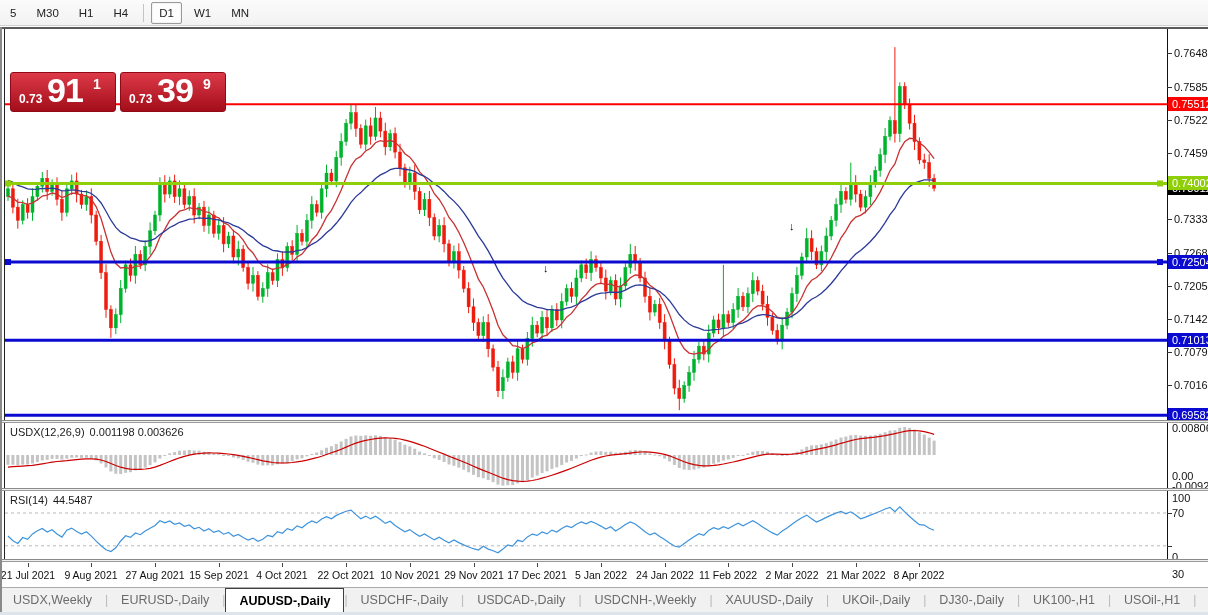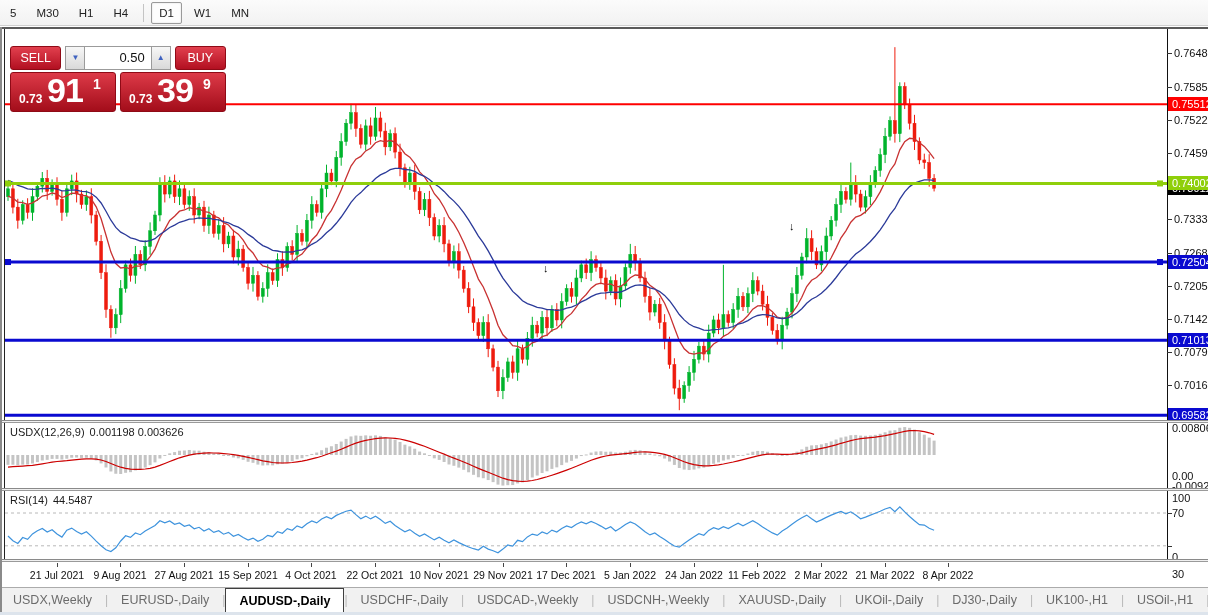--- a/index.html
+++ b/index.html
@@ -35,21 +35,21 @@
   .ind-label .val { margin-left:5px; }
 
   
   .axis-tick-label { position:absolute; left:1174px; font-size:11px; color:#111; z-index:8; white-space:nowrap; }
   .axis-tick-mark { position:absolute; left:1167px; width:5px; height:1px; background:#333; z-index:8; }
   .price-badge { position:absolute; left:1168px; width:40px; height:14px; font-size:11px; line-height:14px;
     padding-left:4px; color:#fff; z-index:9; white-space:nowrap; }
   .macd-tick, .rsi-tick { position:absolute; left:1172px; font-size:11px; color:#111; z-index:8; }
 
   
-  #date-axis { position:absolute; left:0; top:563px; width:1096px; height:24px; z-index:8;margin-left:29px; }
+  #date-axis { position:absolute; left:0; top:563px; width:1096px; height:24px; z-index:8; }
   .date-label { position:absolute; top:6px; font-size:10.5px; color:#111; transform:translateX(-50%); white-space:nowrap; }
   .date-tick { position:absolute; top:0; width:1px; height:4px; background:#444; }
 
   
   #trade-widget { position:absolute; left:10px; top:46px; width:216px; height:66px; z-index:22; }
   #tw-top { position:absolute; left:0; top:0; width:216px; height:24px; display:flex; }
   .tw-btn { height:24px; border-radius:3px; background:linear-gradient(#e2404e,#b21021);
     border:1px solid #8f0a16; color:#fff; font-size:12.5px; text-align:center; line-height:22px; }
   #tw-sell-btn { width:52px; }
   #tw-buy-btn { width:52px; }
@@ -1087,27 +1087,20 @@
 
 
   <div class="ind-label" style="left:10px; top:426px">
     <span>USDX(12,26,9)</span><span class="val">0.001198 0.003626</span>
   </div>
   <div class="ind-label" style="left:10px; top:494px">
     <span>RSI(14)</span><span class="val">44.5487</span>
   </div>
 
   <div id="trade-widget">
-    <div id="tw-top">
-      <div id="tw-sell-btn" class="tw-btn">SELL</div>
-      <div class="tw-spin" style="margin-left:4px">▼</div>
-      <div id="tw-vol-box">0.50</div>
-      <div class="tw-spin" style="margin-right:4px">▲</div>
-      <div id="tw-buy-btn" class="tw-btn">BUY</div>
-    </div>
     <div id="tw-prices">
       <div class="tw-price">
         <span class="pfx">0.73</span>
         <span class="big">91</span>
         <span class="sup">1</span>
       </div>
       <div class="tw-price">
         <span class="pfx">0.73</span>
         <span class="big">39</span>
         <span class="sup">9</span>
@@ -1187,21 +1180,21 @@
 
   <div id="tab-bar">
       <div class="tab">USDX,Weekly</div>
       <div class="tab-sep">|</div>
       <div class="tab">EURUSD-,Daily</div>
       <div class="tab-sep">|</div>
       <div class="tab active">AUDUSD-,Daily</div>
       <div class="tab-sep">|</div>
       <div class="tab">USDCHF-,Daily</div>
       <div class="tab-sep">|</div>
-      <div class="tab">USDCAD-,Weekly</div>
+      <div class="tab">USDCAD-,Daily</div>
       <div class="tab-sep">|</div>
       <div class="tab">USDCNH-,Weekly</div>
       <div class="tab-sep">|</div>
       <div class="tab">XAUUSD-,Daily</div>
       <div class="tab-sep">|</div>
       <div class="tab">UKOil-,Daily</div>
       <div class="tab-sep">|</div>
       <div class="tab">DJ30-,Daily</div>
       <div class="tab-sep">|</div>
       <div class="tab">UK100-,H1</div>

